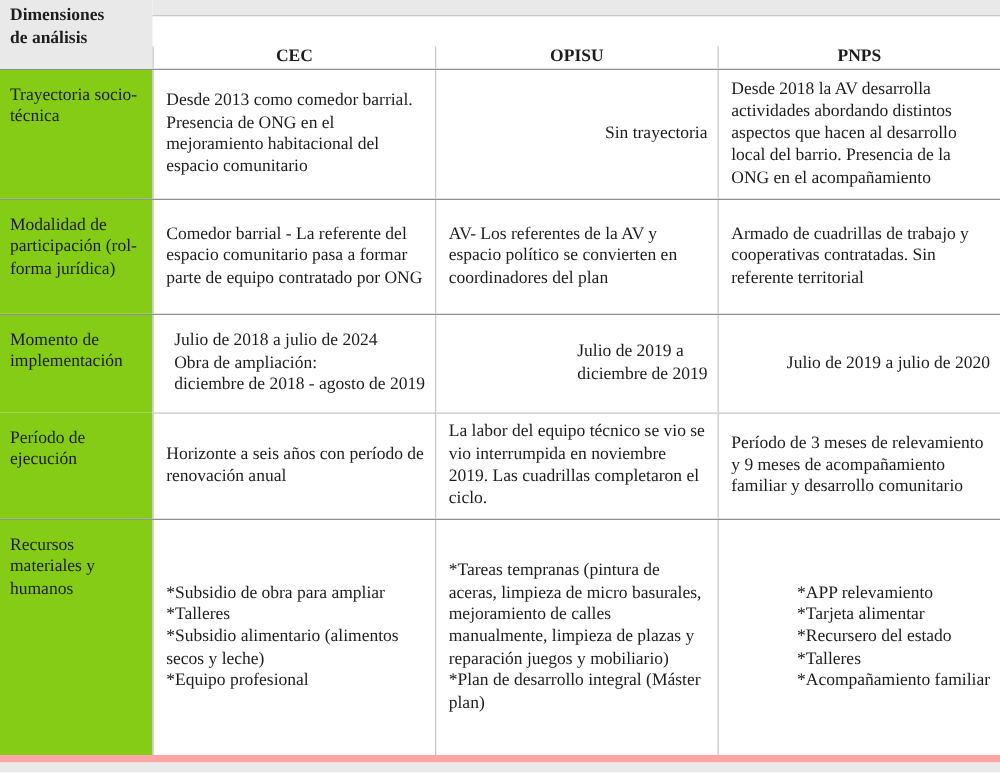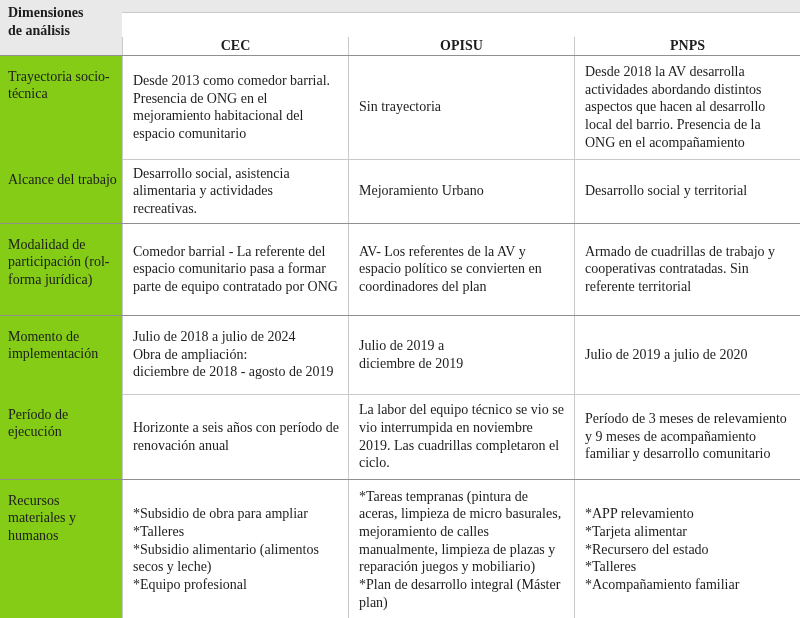--- a/index.html
+++ b/index.html
@@ -1,15 +1,15 @@
 <!DOCTYPE html>
 <html><head>
 <meta charset="utf-8">
 <style>
-  * { box-sizing: border-box; margin: 0; padding: 0; }
+  * { box-sizing: border-box; margin: 0; padding: 0; justify-content: flex-end; }
   html, body { background: #ffffff; }
   .page {
     width: 800px;
     height: 618px;
     overflow: hidden;
     display: flex;
     flex-direction: column;
     background: #ffffff;
     color: #1d1d1d;
     font-family: "Liberation Serif", "DejaVu Serif", serif;
@@ -105,26 +105,20 @@
     </div>
   </div>
 
   <div class="block multi">
     <div class="row" style="min-height:103px">
       <div class="label">Trayectoria socio-técnica</div>
       <div class="cell">Desde 2013 como comedor barrial. Presencia de ONG en el mejoramiento habitacional del espacio comunitario</div>
       <div class="cell">Sin trayectoria</div>
       <div class="cell">Desde 2018 la AV desarrolla actividades abordando distintos aspectos que hacen al desarrollo local del barrio. Presencia de la ONG en el acompañamiento</div>
     </div>
-    <div class="row sub" style="min-height:56px">
-      <div class="label">Alcance del trabajo</div>
-      <div class="cell">Desarrollo social, asistencia alimentaria y actividades recreativas.</div>
-      <div class="cell">Mejoramiento Urbano</div>
-      <div class="cell">Desarrollo social y territorial</div>
-    </div>
   </div>
 
   <div class="block">
     <div class="row" style="min-height:91px">
       <div class="label">Modalidad de participación (rol- forma jurídica)</div>
       <div class="cell">Comedor barrial - La referente del espacio comunitario pasa a formar parte de equipo contratado por ONG</div>
       <div class="cell">AV- Los referentes de la AV y espacio político se convierten en coordinadores del plan</div>
       <div class="cell">Armado de cuadrillas de trabajo y cooperativas contratadas. Sin referente territorial</div>
     </div>
   </div>

